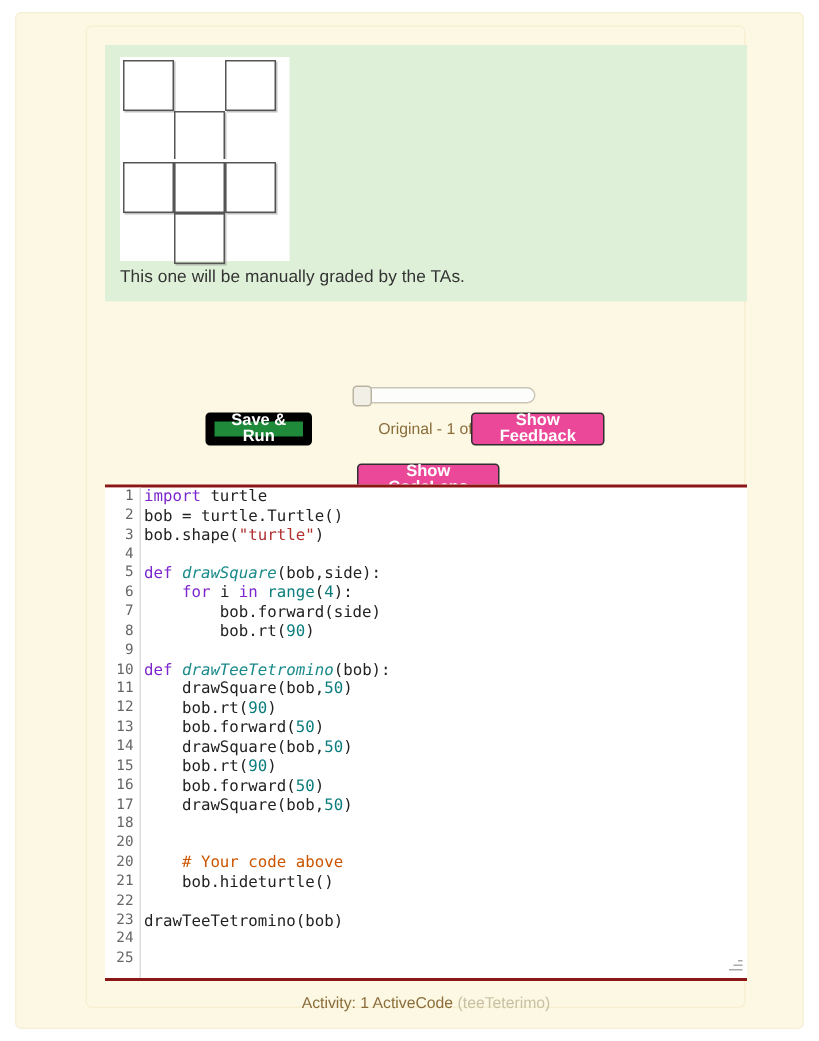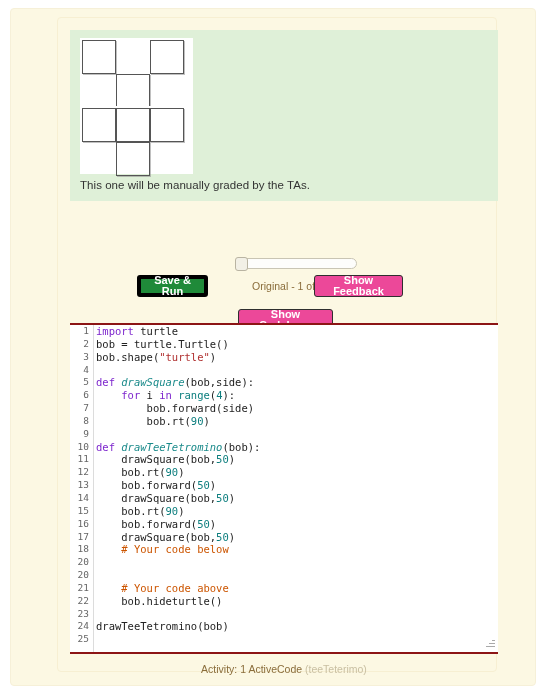--- a/index.html
+++ b/index.html
@@ -100,21 +100,21 @@
     justify-content: center;
     user-select: none;
   }
   .btn-save {
     position: absolute;
     left: 67px;
     top: 2px;
     width: 71px;
     height: 22px;
     background: #1f8a39;
-    border: 4px solid #000000;
+    border: 6px solid #000000;
     color: #ffffff;
     font-weight: bold;
   }
   .btn-dark {
     position: absolute;
     background: #ec4899;
     border: 1px solid #2f2f2f;
     color: #ffffff;
     font-weight: bold;
   }
@@ -350,21 +350,20 @@
         <div class="cl">        bob.rt(<span class="num">90</span>)</div>
         <div class="cl">&nbsp;</div>
         <div class="cl"><span class="kw">def</span> <span class="fn">drawTeeTetromino</span>(bob):</div>
         <div class="cl">    drawSquare(bob,<span class="num">50</span>)</div>
         <div class="cl">    bob.rt(<span class="num">90</span>)</div>
         <div class="cl">    bob.forward(<span class="num">50</span>)</div>
         <div class="cl">    drawSquare(bob,<span class="num">50</span>)</div>
         <div class="cl">    bob.rt(<span class="num">90</span>)</div>
         <div class="cl">    bob.forward(<span class="num">50</span>)</div>
         <div class="cl">    drawSquare(bob,<span class="num">50</span>)</div>
-        <div class="cl"><span class="cmt">    # Your code below</span></div>
         <div class="cl">&nbsp;</div>
         <div class="cl">&nbsp;</div>
         <div class="cl"><span class="cmt">    # Your code above</span></div>
         <div class="cl">    bob.hideturtle()</div>
         <div class="cl">&nbsp;</div>
         <div class="cl">drawTeeTetromino(bob)</div>
         <div class="cl">&nbsp;</div>
       </div>
 
       <div class="resize-grip">

